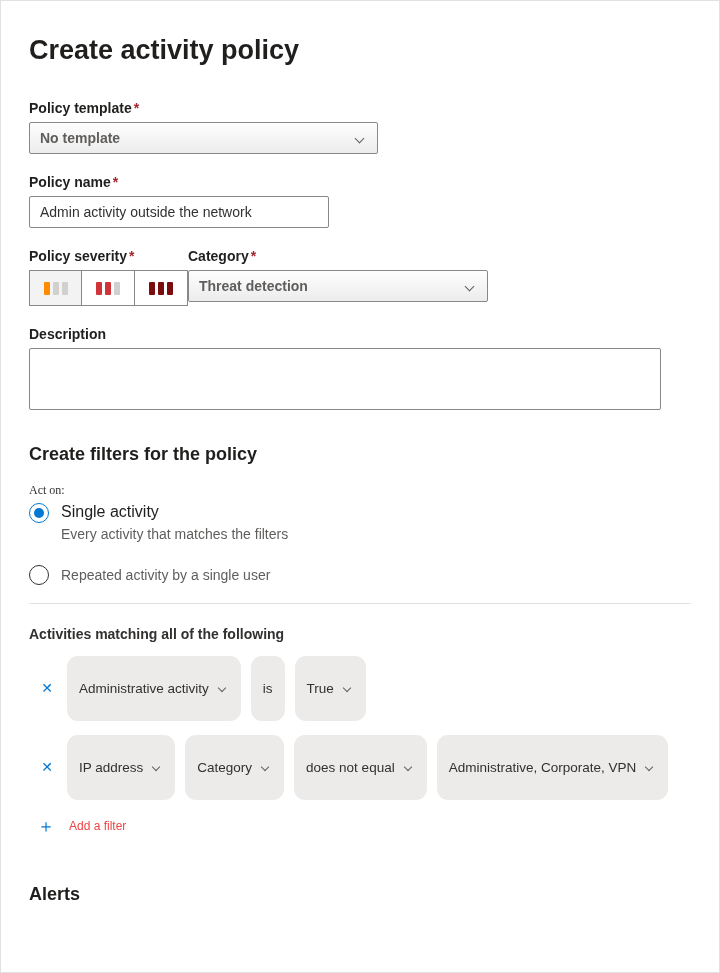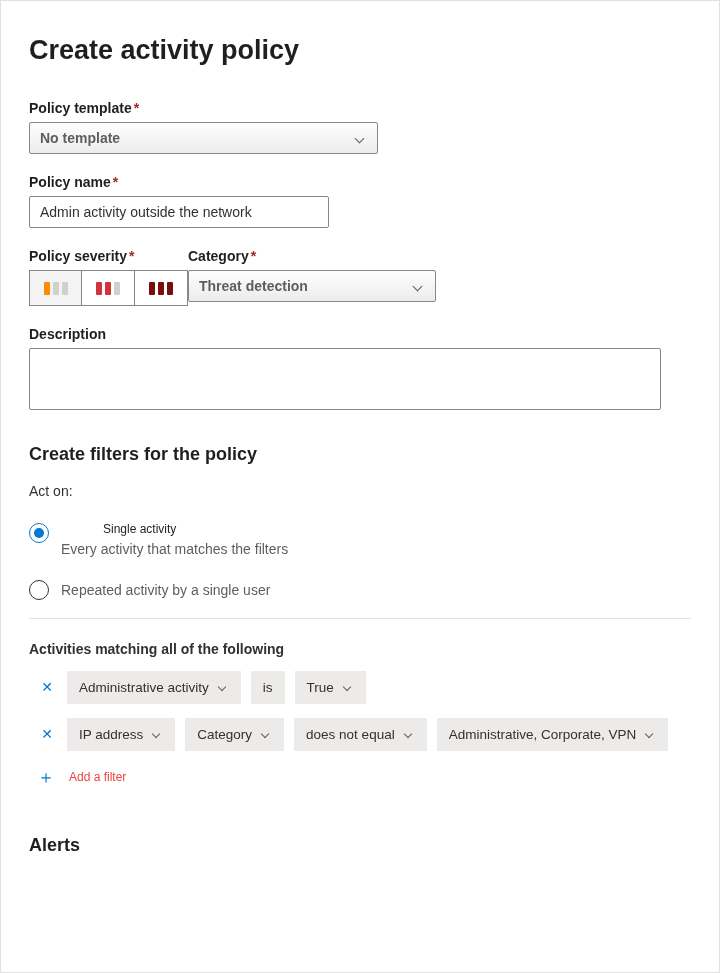--- a/index.html
+++ b/index.html
@@ -78,48 +78,49 @@
   .category-wrap { flex: 1; max-width: 300px; }
   .textarea {
     width: 632px; height: 62px; resize: none;
     padding: 8px 10px; display: block;
   }
   h2.section-h {
     font-size: 18px; font-weight: 700;
     margin: 34px 0 18px 0;
     color: #201f1e;
   }
-  .subh { font-size: 14px; margin-bottom: 23px; }
+  .subh { font-size: 12px; margin-bottom: 4px; font-family: Liberation Serif, serif; }
   .radio-opt { display: flex; gap: 12px; margin-bottom: 22px; cursor: pointer; align-items: flex-start;}
   .radio {
     width: 20px; height: 20px; border-radius: 50%;
     border: 1.5px solid #323130; position: relative; flex-shrink: 0;
     margin-top: 1px;
   }
   .radio.on { border-color: #0078d4; }
   .radio.on::after {
     content: ""; position: absolute; inset: 4px;
     border-radius: 50%; background: #0078d4;
   }
-  .opt-title { font-size: 12px; color: #201f1e; line-height: 1.3; margin-left: 42px; }
+  .opt-title { font-size: 16px; color: #201f1e; line-height: 1.3; }
   .opt-sub { font-size: 14px; color: #605e5c; margin-top: 3px; }
   hr.sep { border: none; border-top: 1px solid #e1e1e1; margin: 18px 0 22px 0; }
   .match-h { font-weight: 600; margin-bottom: 14px; }
   .filter-row { display: flex; align-items: center; gap: 10px; margin-bottom: 14px; padding-left: 8px;}
   .x-icon {
     color: #0078d4; cursor: pointer; font-size: 14px;
     width: 20px; text-align: center;
   }
   .chip {
     background: #edebe9;
-    padding: 9px 12px;
+    padding: 25px 12px;
     display: flex; align-items: center; gap: 10px;
     cursor: pointer;
     font-size: 13.5px;
     color: #323130;
+    border-radius: 11px;
   }
   .chip .chev { border-color: #605e5c; width:6px;height:6px;}
   .chip.static { cursor: default; }
   .add-row { display: flex; align-items: center; gap: 14px; padding-left: 8px; margin-top: 6px; cursor: pointer;}
   .plus { color: #0078d4; font-size: 18px; font-weight: 300; }
   .add-txt { color: #ef4444; font-size: 12px; }
   .cb-row { display: flex; align-items: center; gap: 12px; margin-top: 16px; }
   .cb {
     width: 20px; height: 20px; background: #0078d4;
     border-radius: 2px; display: flex; align-items: center;
@@ -172,21 +173,21 @@
           <span class="bar dr"></span>
             <span class="bar dr"></span>
             <span class="bar dr"></span>
         </div>
       </div>
     </div>
     <div class="category-wrap">
       <label class="label">
         <span>Category</span><span class="req">*</span>
       </label>
-      <div class="select grad" style="width:248px">
+      <div class="select grad" style="width:300px">
         <span class="sel-text">Threat detection</span>
         <span class="chev"></span>
       </div>
     </div>
   </div>
 
   <div class="field">
     <label class="label">Description</label>
     <textarea class="textarea" style=""></textarea>
   </div>

